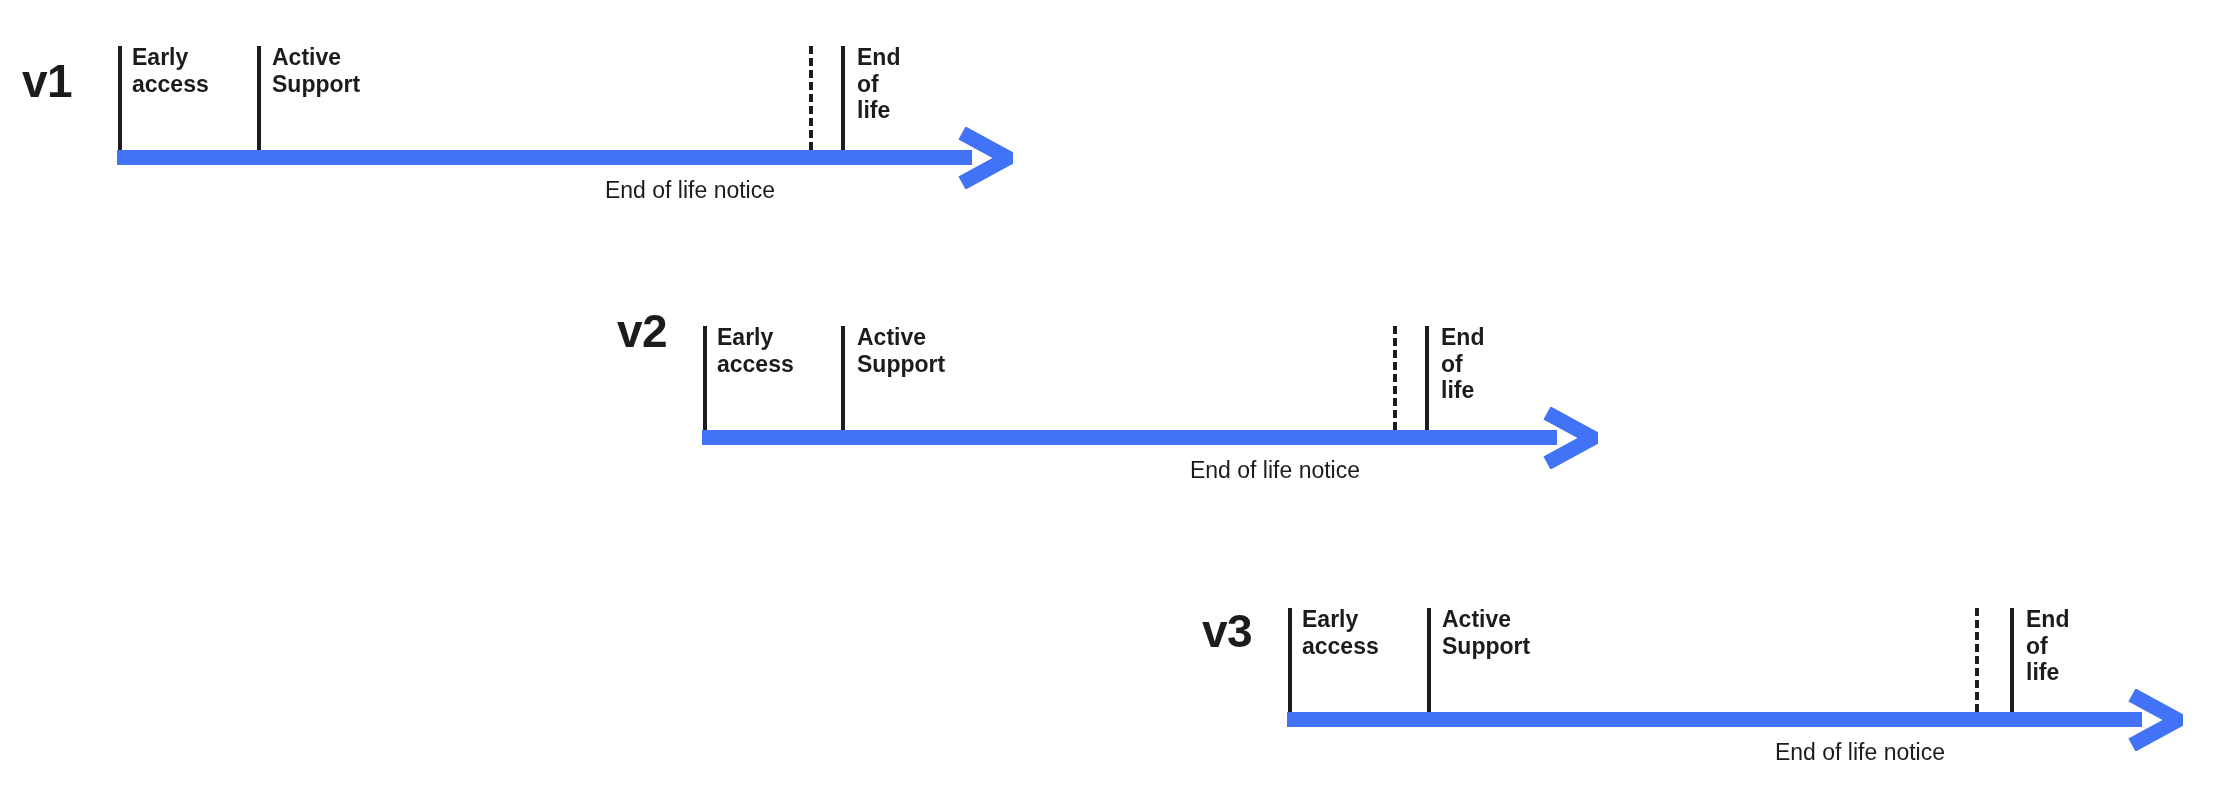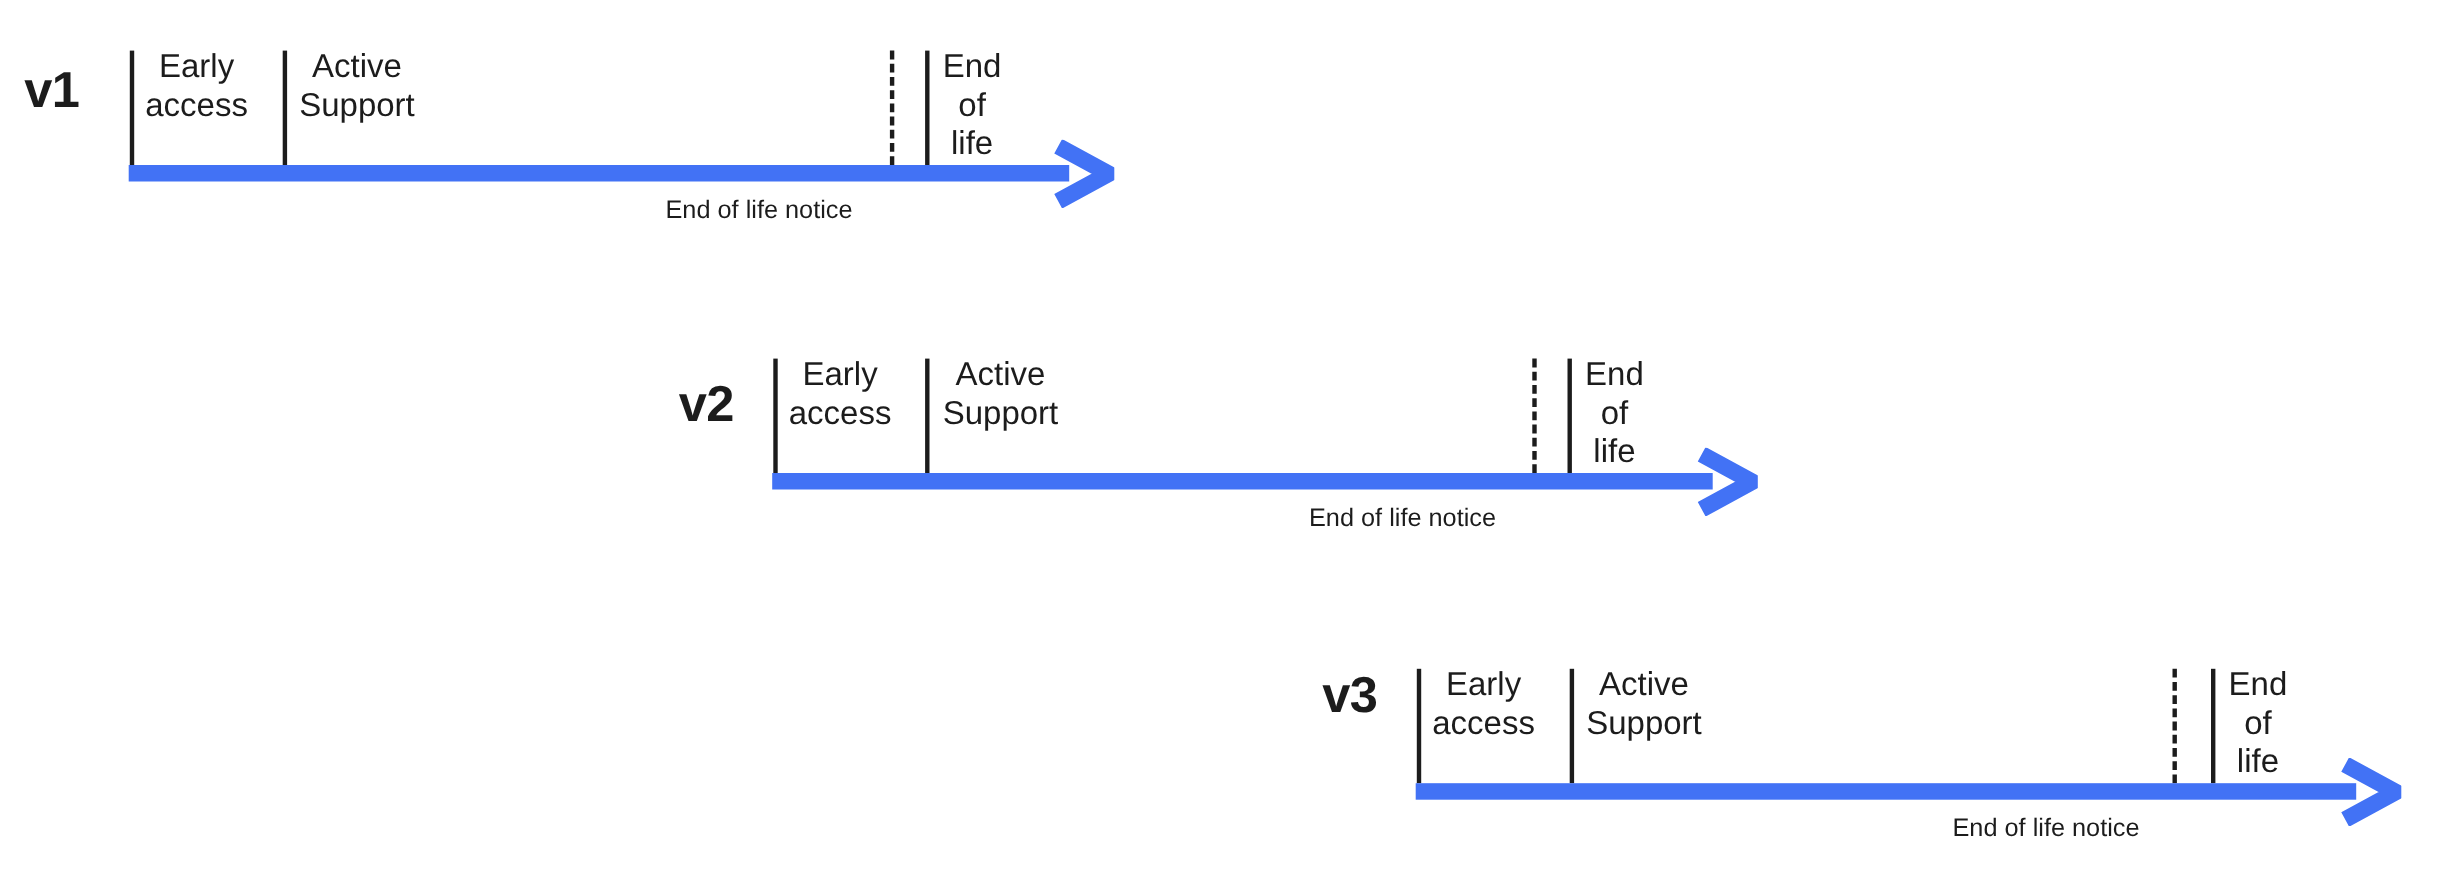--- a/index.html
+++ b/index.html
@@ -47,26 +47,25 @@
   }
   .divider.dashed {
     width: 0;
     background: none;
     border-left: 4px dashed #1c1c1c;
   }
 
   
   .phase-label {
     position: absolute;
-    font-size: 30px;
-    font-weight: 400;
+    font-size: 23px;
+    font-weight: 700;
     color: #1c1c1c;
     line-height: 1.16;
     white-space: pre-line;
-    text-align: center;
   }
 
   
   .timeline-bar {
     position: absolute;
     height: 15px;
     background: #4272f5;
   }
   .arrow-head {
     position: absolute;
@@ -97,21 +96,21 @@
 access</div>
       <div class="phase-label" style="left: 272px; top: 44px;">Active Support</div>
       <div class="phase-label" style="left: 857px; top: 44px;">End of life</div>
       <div class="timeline-bar" style="left: 117px; top: 150px; width: 855px; background: rgb(66, 114, 245);"></div>
       <div class="arrow-head" style="left: 958px; top: 126.5px; width: 55px; height: 62px;"><svg width="55" height="62" viewBox="0 0 55 62" xmlns="http://www.w3.org/2000/svg">
           <path d="M4 6 L50 31 L4 56" fill="none" stroke="#4272f5" stroke-width="15" stroke-linecap="butt" stroke-linejoin="miter"></path>
         </svg></div>
       <div class="notice-label" style="left: 690px; top: 177px;">End of life notice</div>
     </div>
     <div class="lifecycle-row">
-      <div class="version-label" style="left: 617px; top: 344px;">v2</div>
+      <div class="version-label" style="left: 617px; top: 308px;">v2</div>
       <div class="divider" style="left: 703px; top: 326px; height: 104px;"></div>
       <div class="divider" style="left: 841px; top: 326px; height: 104px;"></div>
       <div class="divider" style="left: 1425px; top: 326px; height: 104px;"></div>
       <div class="divider dashed" style="left: 1393px; top: 326px; height: 104px;"></div>
       <div class="phase-label" style="left: 717px; top: 324px;">Early
 access</div>
       <div class="phase-label" style="left: 857px; top: 324px;">Active Support</div>
       <div class="phase-label" style="left: 1441px; top: 324px;">End of life</div>
       <div class="timeline-bar" style="left: 702px; top: 430px; width: 855px; background: rgb(66, 114, 245);"></div>
       <div class="arrow-head" style="left: 1543px; top: 406.5px; width: 55px; height: 62px;"><svg width="55" height="62" viewBox="0 0 55 62" xmlns="http://www.w3.org/2000/svg">

